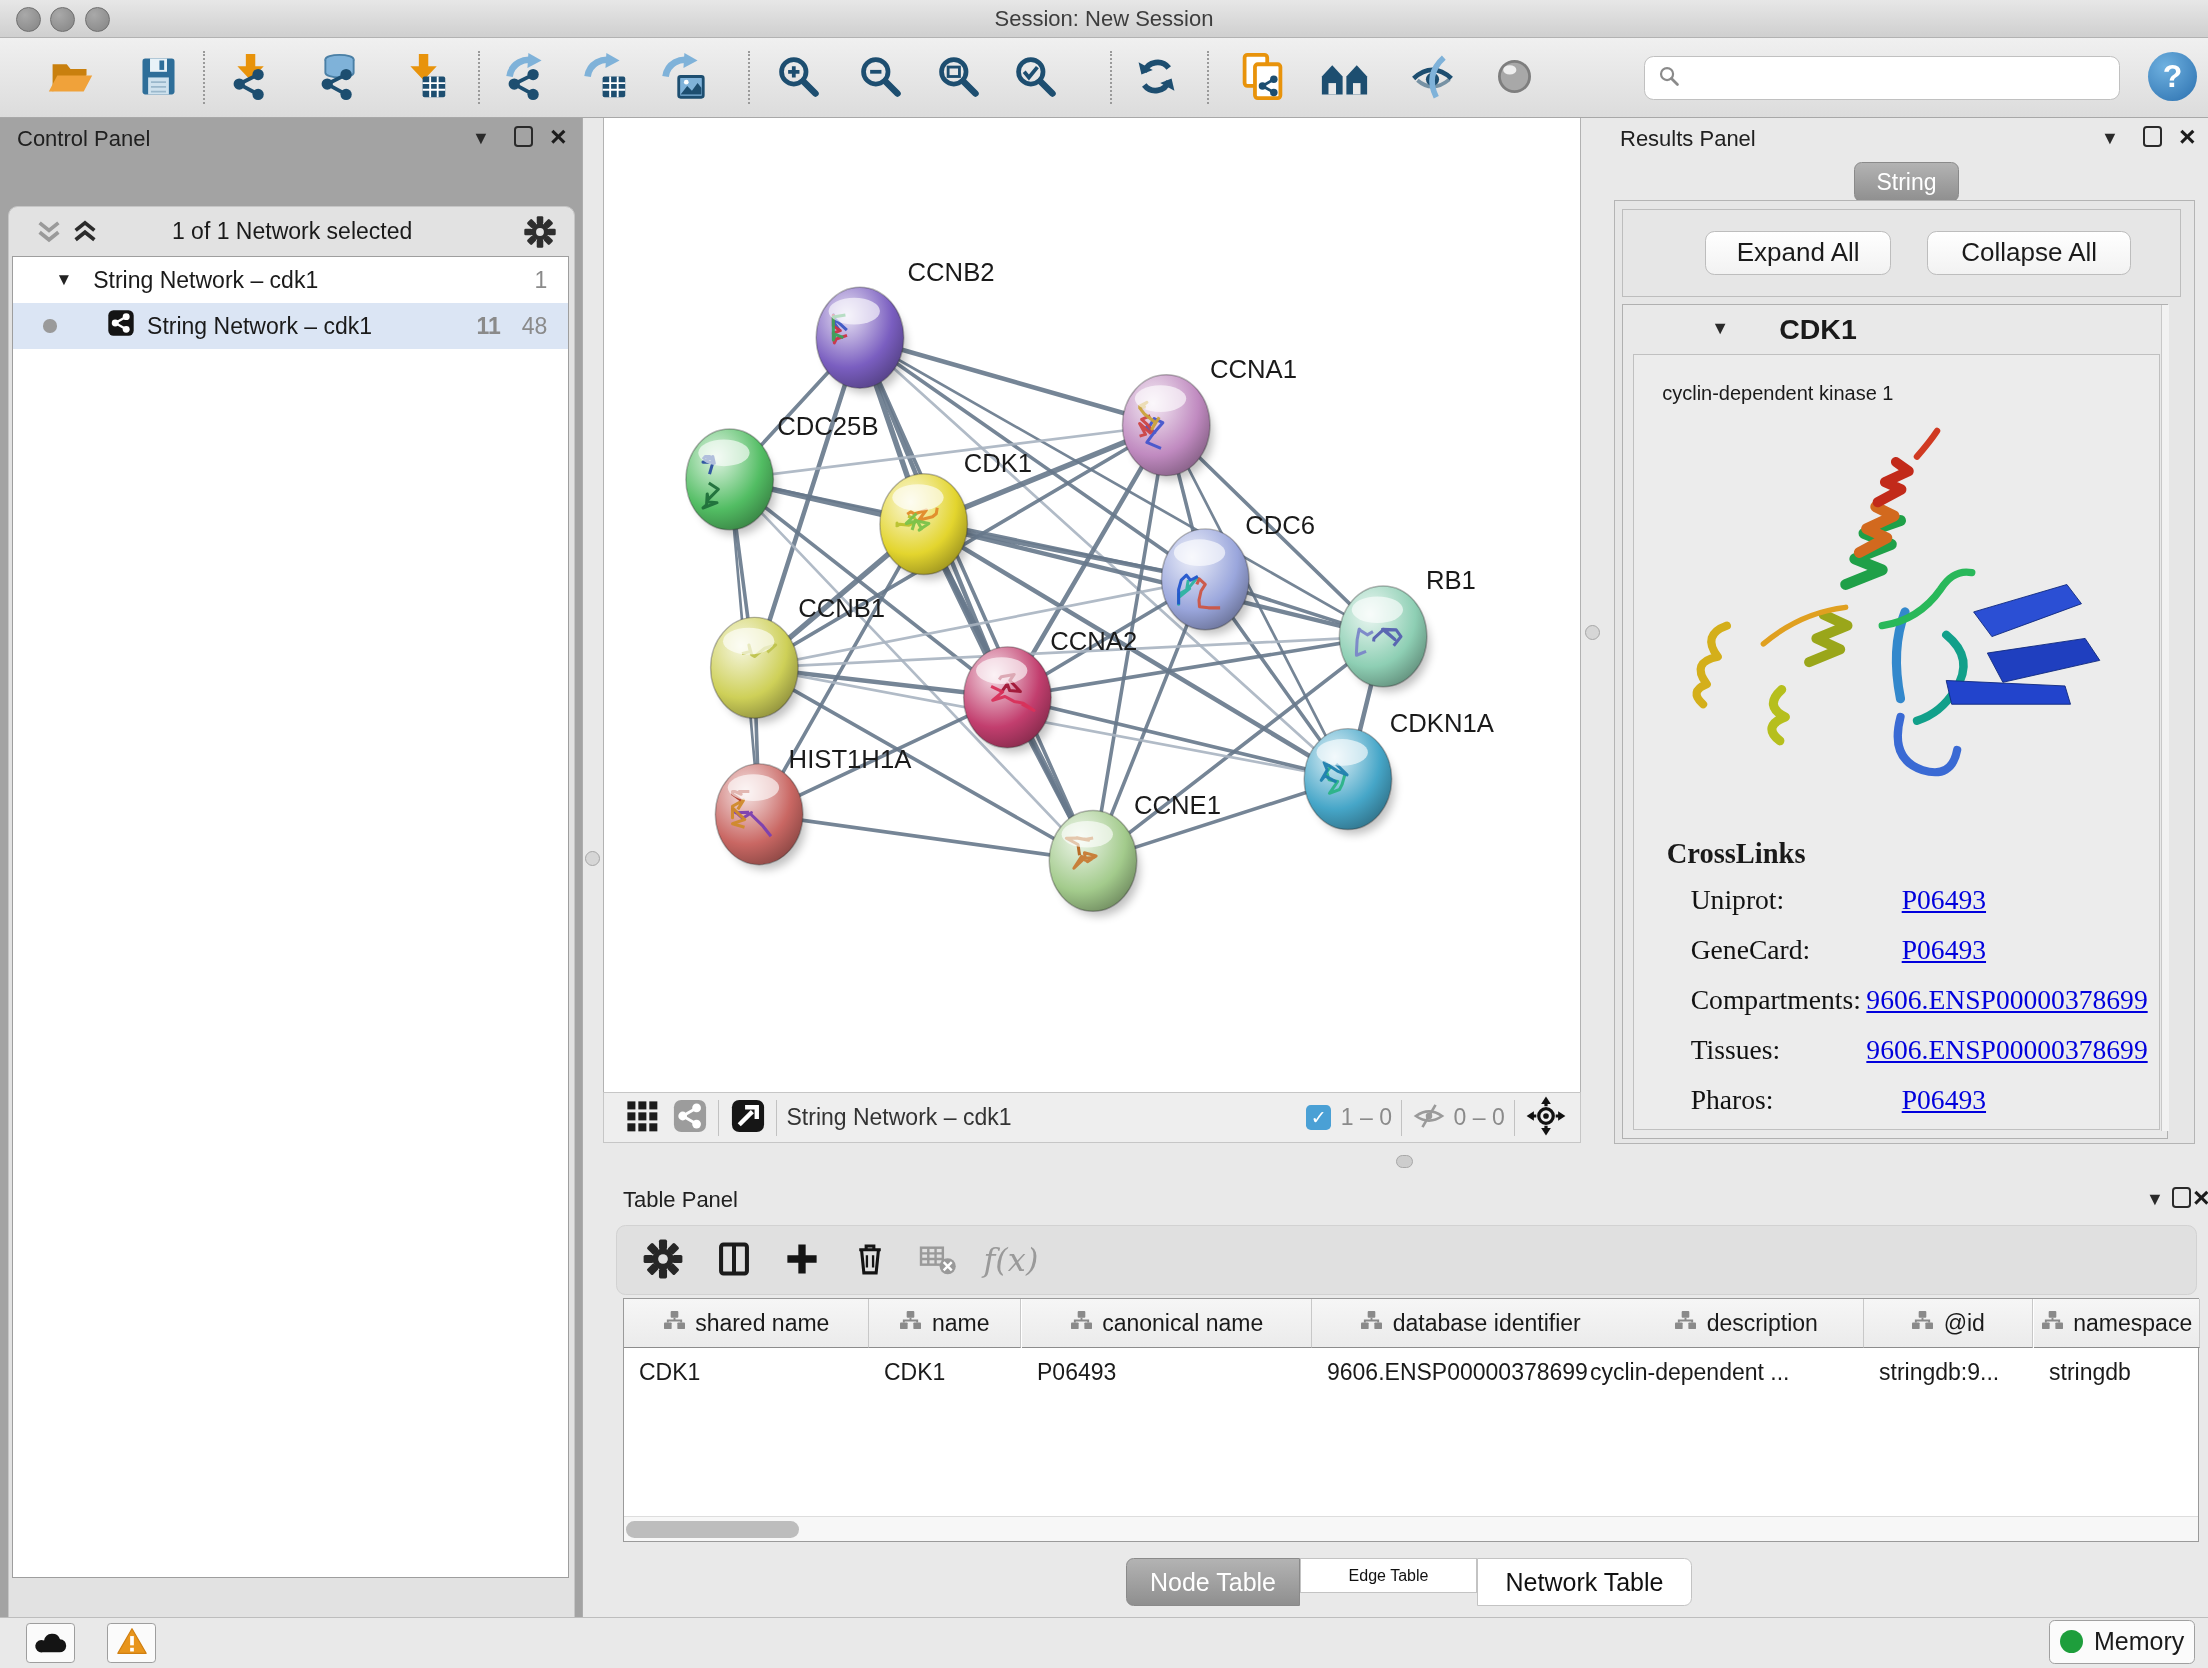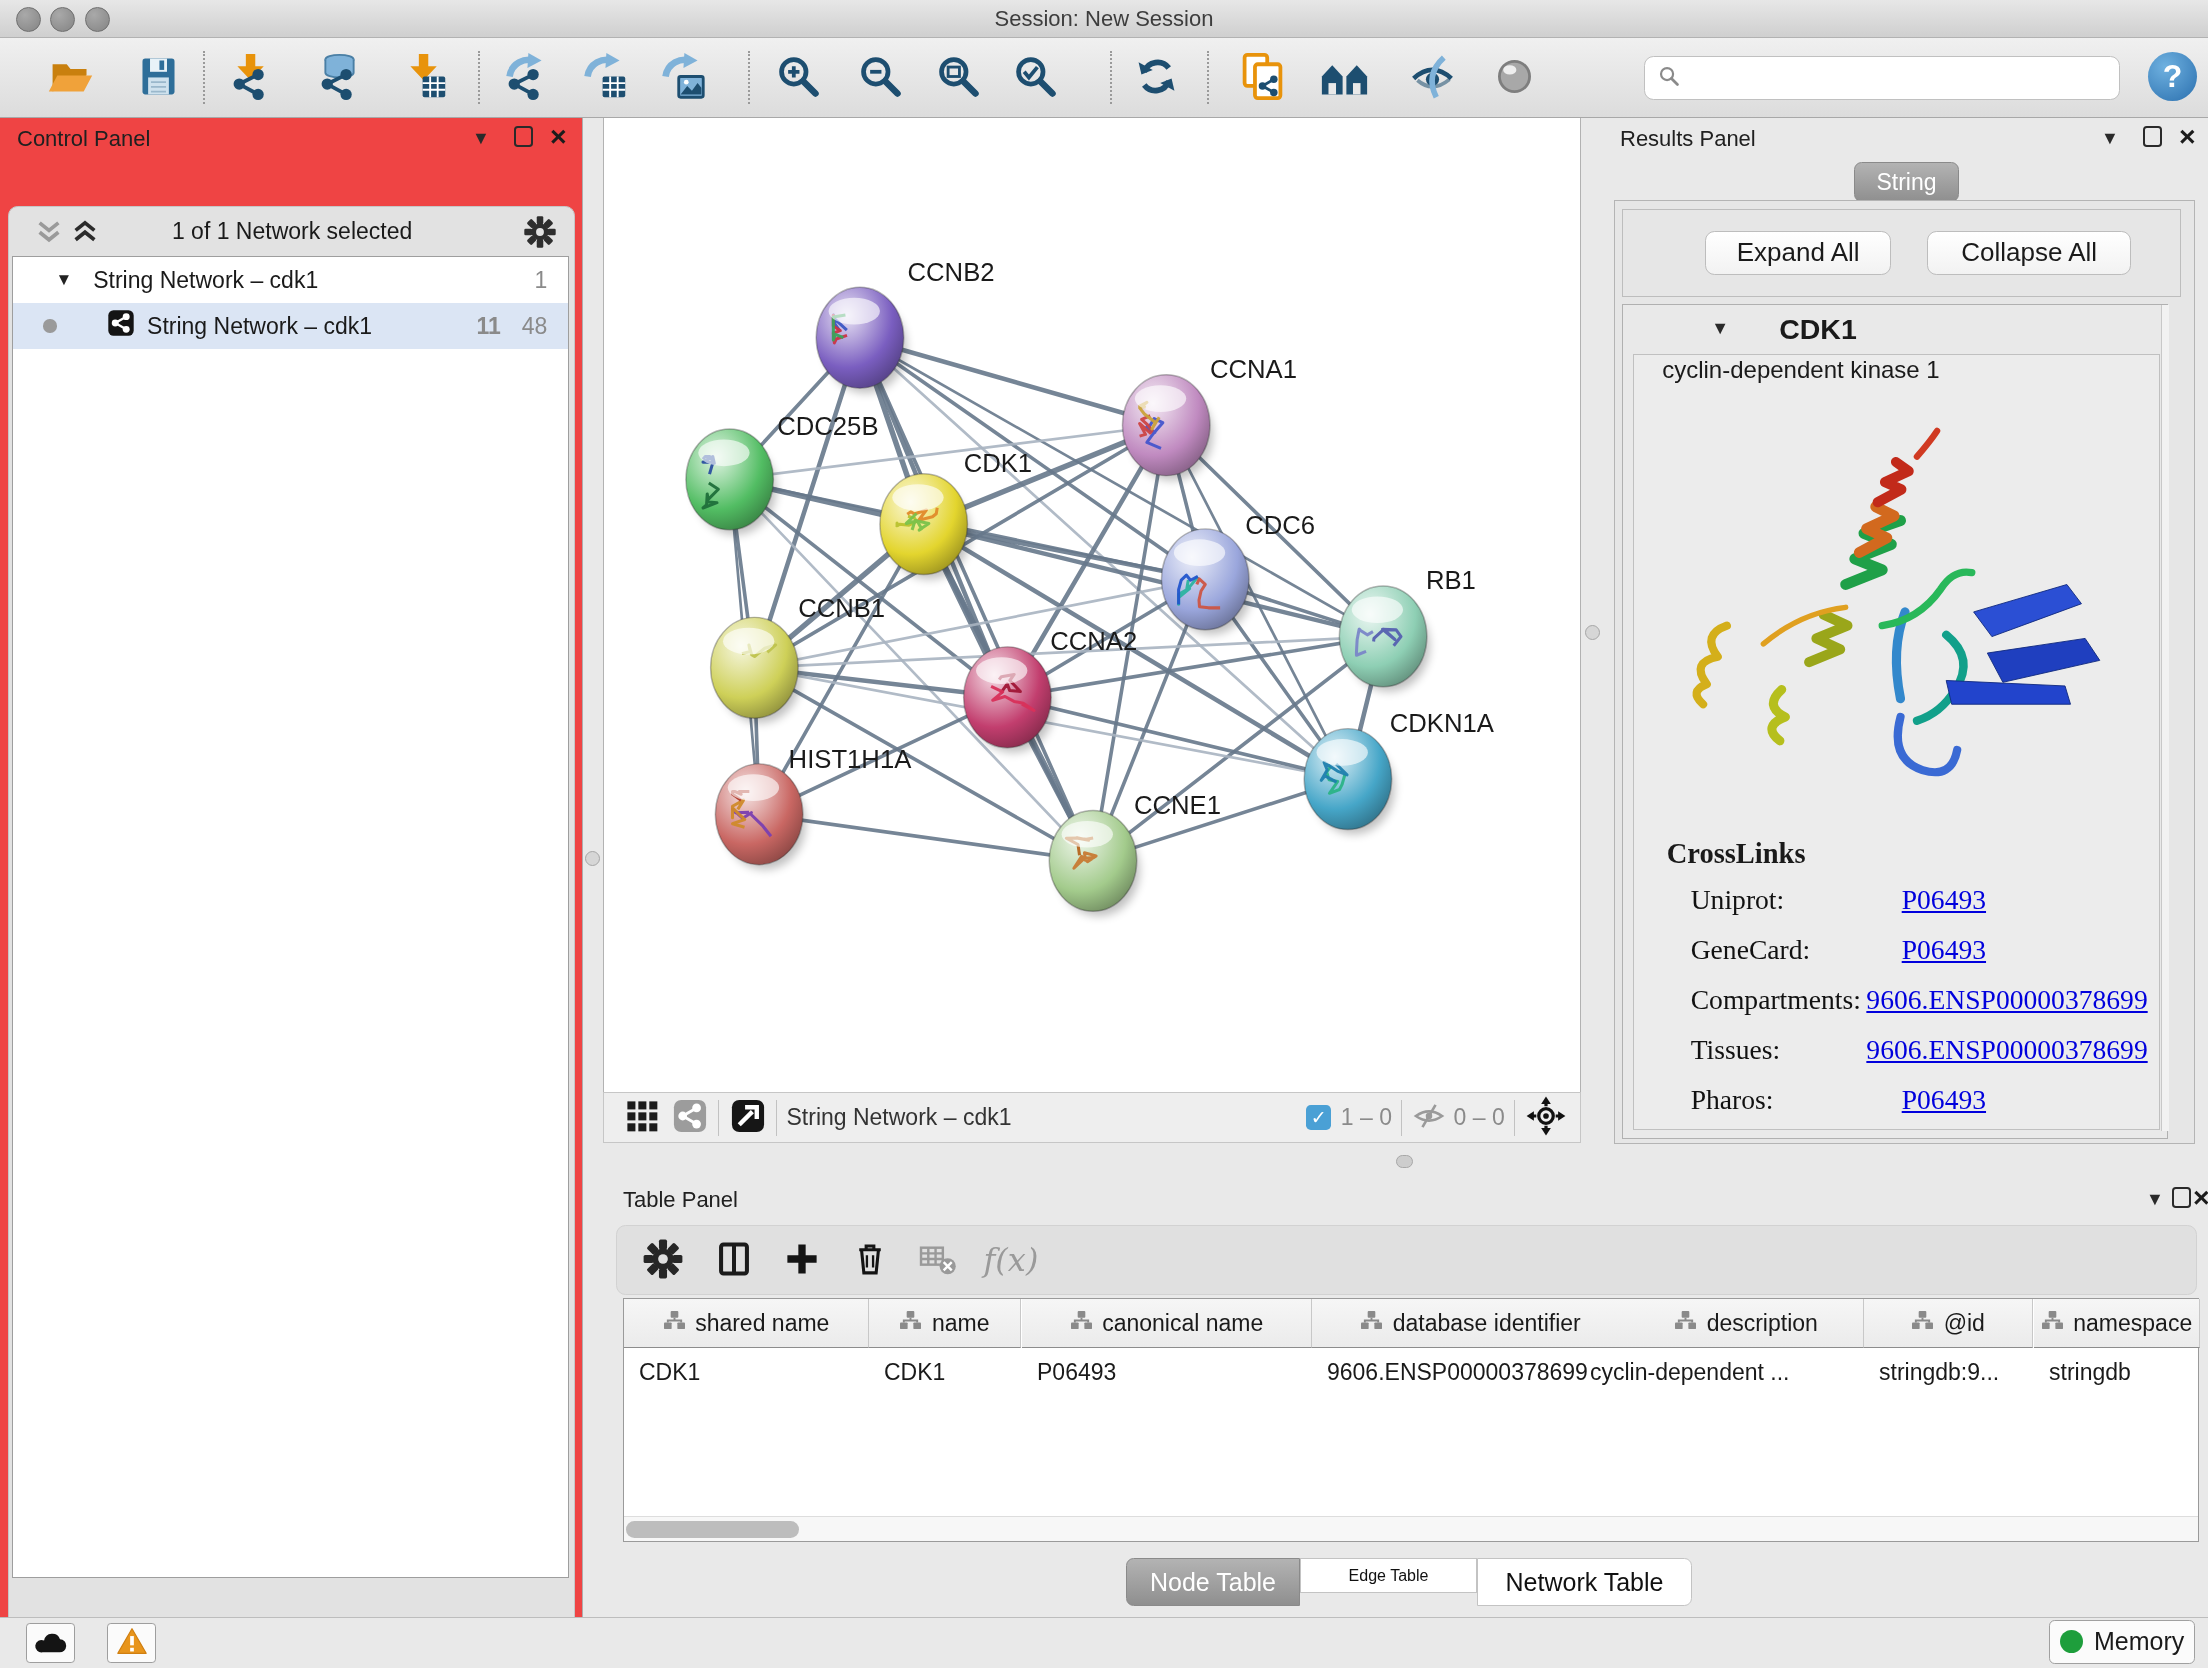--- a/index.html
+++ b/index.html
@@ -16,21 +16,21 @@
   .tsep { top:13.3px; height:53px; border-left:2.9px dotted #9a9a9a; width:0; }
   #searchbox { top:18px; height:44px; width:476px; background:#fff; border:1.9px solid #c0c0c0; border-radius:9.5px; display:flex; align-items:center; padding-left:9.5px; }
   #searchbox input { border:none; outline:none; font-size:23px; width:418px; font-family:"Liberation Sans",sans-serif; background:transparent; }
   
   .panel-title { font-size:22px; color:#202020; }
   .tab { height:40px; display:flex; align-items:center; justify-content:center; font-size:23px; background:#fff; border:1px solid #c3c3c3; color:#111; }
   .tab.sel { background:linear-gradient(#b3b3b3,#8f8f8f); color:#fff; border-color:#8a8a8a; }
   .tab.first { border-radius:7.6px 0 0 7.6px; }
   .tab.last  { border-radius:0 7.6px 7.6px 0; }
   
-  #control { left:0; top:118px; width:583px; height:1499px; background:#ef4444; border-right:1px solid #adadad; }
+  #control { left:0; top:118px; width:583px; height:1499px; background:#a3a3a3; border-right:1px solid #adadad; }
   #net-browser { left:7.6px; top:88px; width:567px; height:1489px; background:#e2e2e2; border:1px solid #c6c6c6; border-radius:9.5px; }
   #net-list { left:3.8px; top:49px; width:557px; height:1322px; background:#fff; border:1px solid #9e9e9e; }
   .tree-row { width:555px; height:46px; display:flex; align-items:center; font-size:23px; }
   .tree-row.sel { background:#dbe5f4; }
   
   #canvas { left:603px; top:118px; width:978px; height:974px; background:#fff; border-left:1px solid #b2b2b2; border-right:1px solid #b2b2b2; }
   #netbar { left:603px; top:1092px; width:978px; height:51px; background:#eeeeee; border:1px solid #c6c6c6; display:flex; align-items:center; }
   .nb-sep { height:36px; border-left:1px solid #c2c2c2; margin:0 9.5px; }
   .nb-num { font-size:23px; color:#8a8a8a; }
   
@@ -593,21 +593,21 @@
   <div class="abs" style="left:8.6px; top:82px; width:581px; height:944px; background:#e6e6e6; border:1.9px solid #b4b4b4;">
     <div class="abs" style="left:7.6px; top:7.6px; width:559px; height:88px; border:1px solid #bdbdbd; background:#e6e6e6;">
       <div class="rbtn abs" style="left:82px; top:21px; width:186px;">Expand All</div>
       <div class="rbtn abs" style="left:304px; top:21px; width:204px;">Collapse All</div>
     </div>
 
     <div class="abs" style="left:7.6px; top:103px; width:546px; height:835px; border:1px solid #b0b0b0; background:#e9e9e9;">
       <span class="abs caret" style="left:88px; top:13.3px;">▼</span>
       <span class="abs" style="left:156px; top:7.6px; font-size:28.5px; font-weight:bold;">CDK1</span>
       <div class="abs" style="left:9.5px; top:49px; width:527px; height:776px; background:#ececec; border:1px solid #c0c0c0;">
-        <div class="abs" style="left:28.5px; top:1px; font-size:24px;text-align:right;">cyclin-dependent kinase 1</div>
+        <div class="abs" style="left:28.5px; top:27px; font-size:20px;text-align:right;">cyclin-dependent kinase 1</div>
         <div class="abs" style="left:38px; top:57px;">
           <svg width="457" height="409" viewBox="0 0 500 440">
             <g fill="none" stroke-linecap="round" stroke-linejoin="round">
               <path d="M255 215 q-16 40 -5 95" stroke="#3388cc" stroke-width="10"></path>
               <path d="M250 330 q-12 46 24 58 q32 10 38 -22" stroke="#3a6ad4" stroke-width="9"></path>
               <path d="M300 240 q32 26 10 60 q-16 26 -42 34" stroke="#12a08a" stroke-width="9"></path>
               <path d="M190 185 l40 -16 l-30 -12 l40 -16 l-30 -12 l40 -14" stroke="#1fa048" stroke-width="12"></path>
               <path d="M230 230 q40 -6 64 -40 q14 -22 34 -18" stroke="#29b85a" stroke-width="8"></path>
               <path d="M150 270 l34 -14 l-26 -12 l34 -14 l-26 -12" stroke="#9aa61a" stroke-width="11"></path>
               <path d="M120 300 q-20 18 4 30 q-26 10 -6 26" stroke="#b6bf1d" stroke-width="10"></path>

